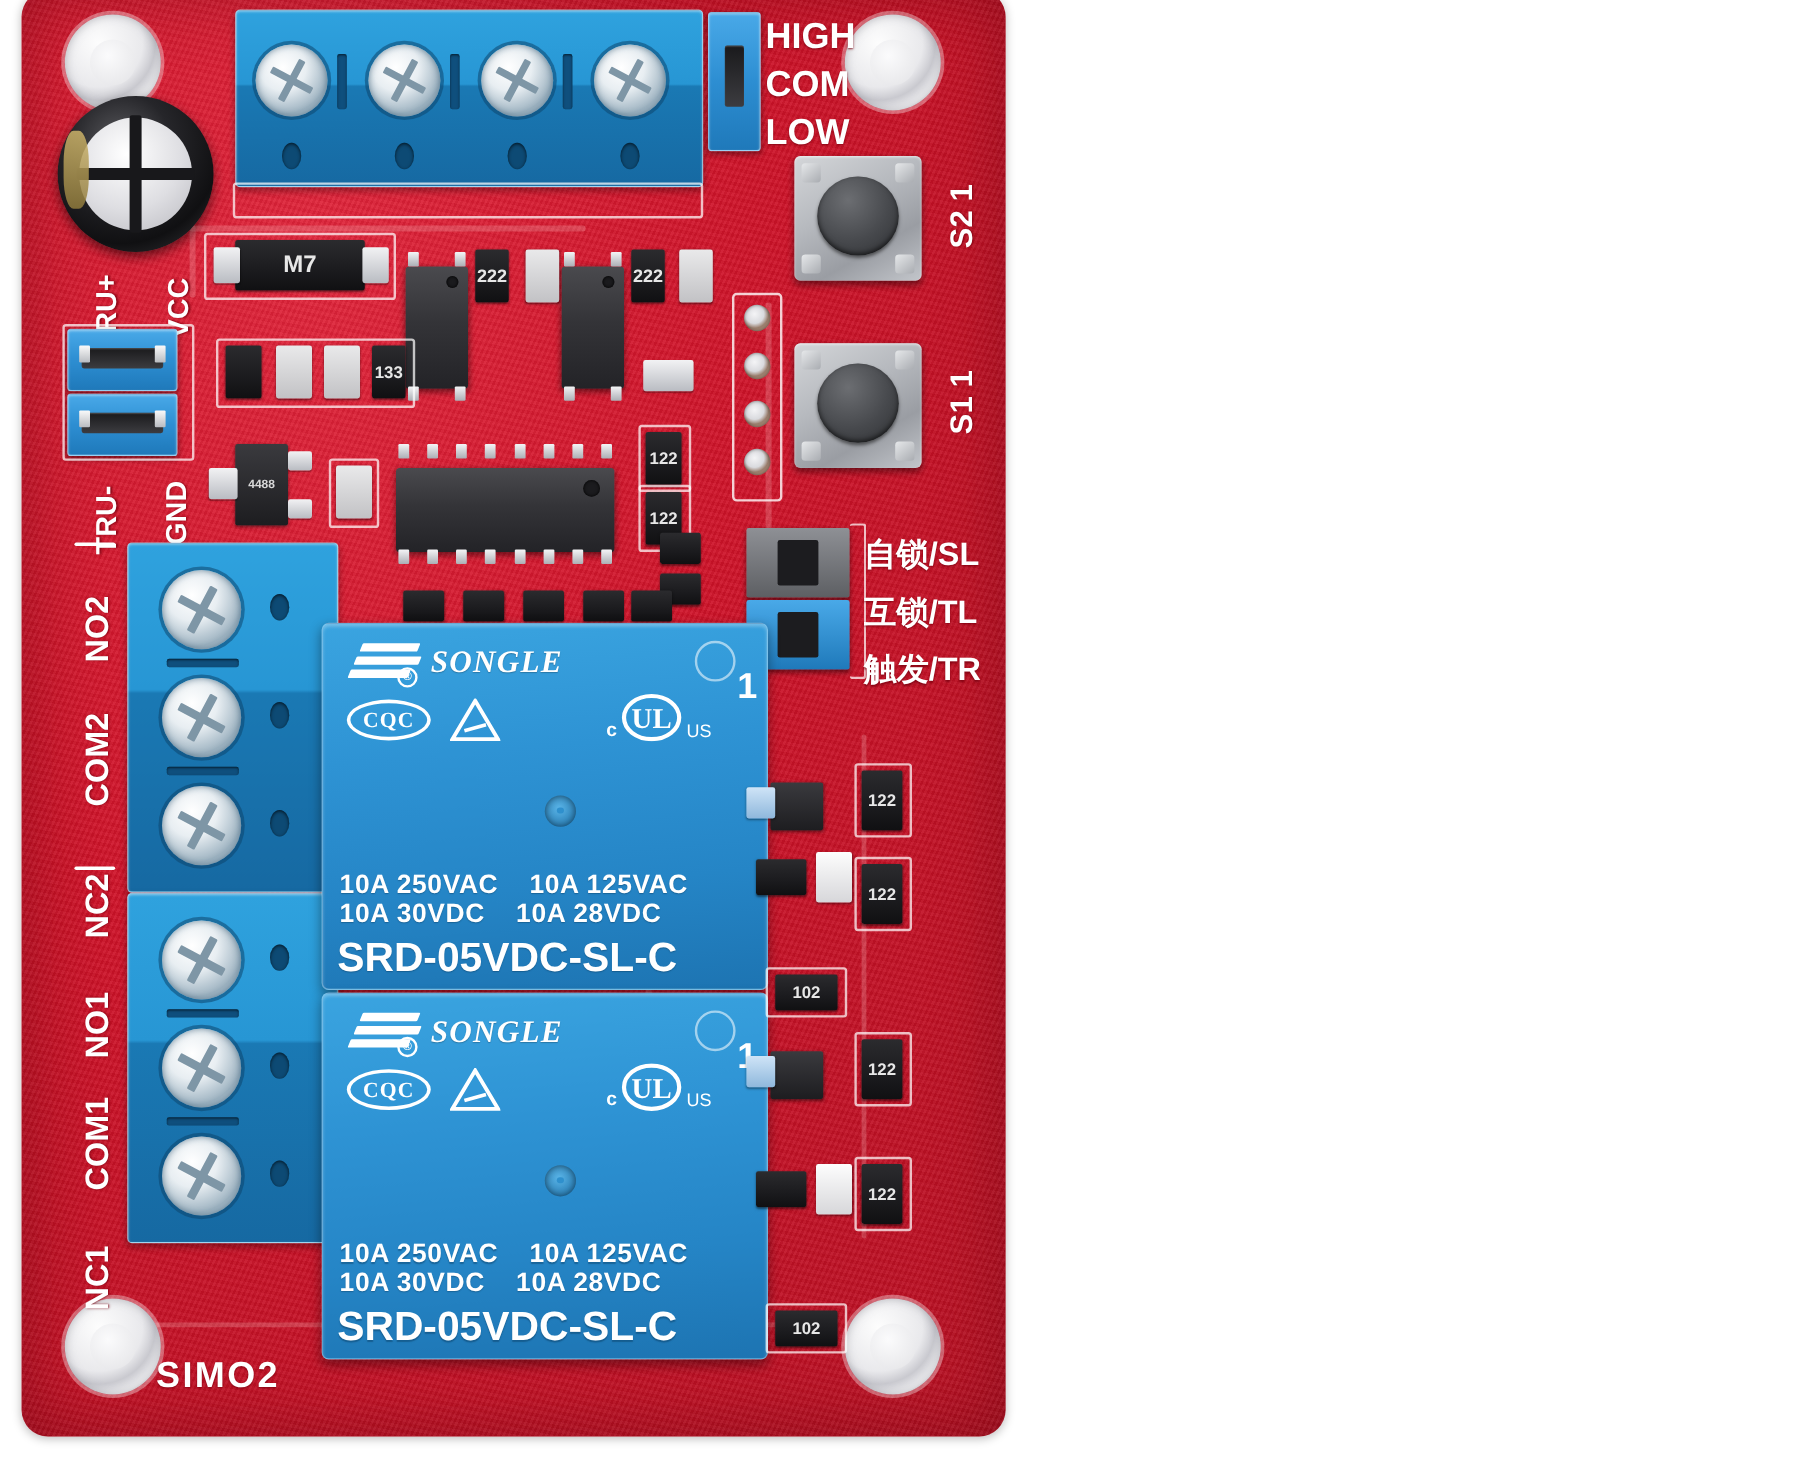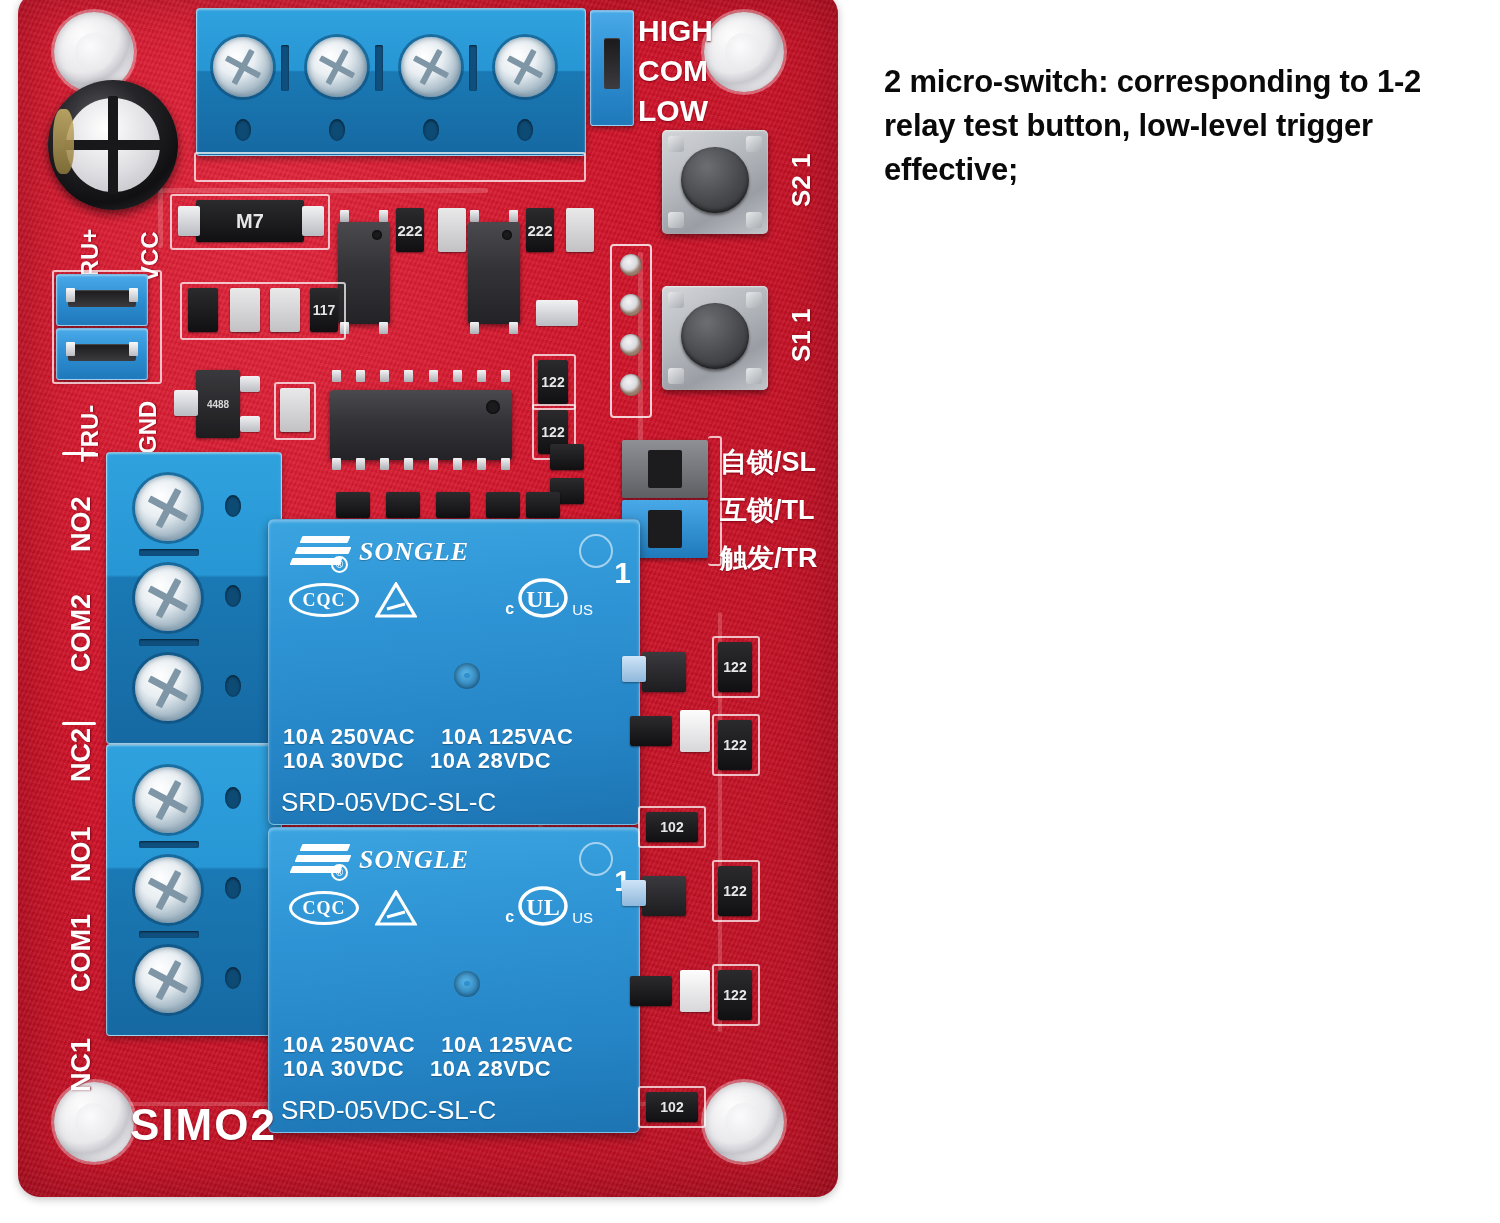--- a/index.html
+++ b/index.html
@@ -110,21 +110,21 @@
   .tri-outline svg { position:absolute; left:0; top:0; }
   .ul-mark { position:absolute; right:46px; top:58px; display:flex; align-items:flex-end; gap:3px;}
   .ul-c { font-size:16px; font-weight:bold; }
   .ul-circle { width:52px; height:40px; position:relative; }
   .ul-us { font-size:15px; font-weight:normal; }
   .ul-one { position:absolute; right:8px; top:36px; font-size:30px; font-weight:bold; }
   .relay-specs { position:absolute; left:14px; right:10px; bottom:50px;
      font-size:22px; font-weight:bold; letter-spacing:.5px; line-height:1.12;
      text-shadow: 0 1px 1px rgba(0,40,70,.35); }
   .relay-specs div { display:flex; gap:26px; }
-  .relay-part { position:absolute; left:12px; bottom:6px; font-size:26px; font-weight:normal;
+  .relay-part { position:absolute; left:12px; bottom:6px; font-size:34px; font-weight:bold;
      letter-spacing:0px; text-shadow:0 1px 1px rgba(0,40,70,.35); }
   .relay-dot { position:absolute; left:50%; top:47%; width:26px; height:26px; border-radius:50%;
      background: radial-gradient(circle at 45% 40%, #59b3e6, #1b6fa8); box-shadow: inset 0 0 6px rgba(0,0,0,.5);}
   .relay-dot::after{content:"";position:absolute;inset:40%;border-radius:50%;background:#2f90cd;}
   .relay-circ { position:absolute; right:26px; top:14px; width:34px; height:34px;
      border:2px solid rgba(255,255,255,.55); border-radius:50%; }
 
   
   .slk {
     position:absolute; color:#fff; font-weight:bold;
@@ -357,21 +357,21 @@
       </div>
 
     <div class="smd" style="left:378px;top:216px;width:28px;height:44px;font-size:15px;">222</div>
     <div class="smd pale" style="left:420px;top:216px;width:28px;height:44px;"></div>
     <div class="smd" style="left:508px;top:216px;width:28px;height:44px;font-size:15px;">222</div>
     <div class="smd pale" style="left:548px;top:216px;width:28px;height:44px;"></div>
 
     <div class="smd" style="left:170px;top:296px;width:30px;height:44px;"></div>
     <div class="smd pale" style="left:212px;top:296px;width:30px;height:44px;"></div>
     <div class="smd pale" style="left:252px;top:296px;width:30px;height:44px;"></div>
-    <div class="smd" style="left:292px;top:296px;width:28px;height:44px;font-size:14px;">117</div>
+    <div class="smd" style="left:292px;top:296px;width:28px;height:44px;font-size:14px;">133</div>
     <div class="silk" style="left:162px;top:290px;width:166px;height:58px;"></div>
 
     <div class="sot" style="left:178px;top:378px;width:44px;height:68px;">4488</div>
     <div class="pad" style="left:222px;top:384px;width:20px;height:16px;"></div>
     <div class="pad" style="left:222px;top:424px;width:20px;height:16px;"></div>
     <div class="pad" style="left:156px;top:398px;width:24px;height:26px;"></div>
 
     <div class="smd pale" style="left:262px;top:396px;width:30px;height:44px;"></div>
     <div class="silk" style="left:256px;top:390px;width:42px;height:58px;"></div>
 
@@ -598,21 +598,20 @@
     <div class="silk" style="left:694px;top:868px;width:48px;height:62px;"></div>
 
     <div class="smd" style="left:612px;top:984px;width:42px;height:30px;"></div>
     <div class="led" style="left:662px;top:978px;width:30px;height:42px;"></div>
     <div class="smd" style="left:700px;top:978px;width:34px;height:50px;font-size:14px;">122</div>
     <div class="silk" style="left:694px;top:972px;width:48px;height:62px;"></div>
 
     <div class="smd" style="left:628px;top:1100px;width:52px;height:30px;font-size:14px;">102</div>
     <div class="silk" style="left:620px;top:1094px;width:68px;height:42px;"></div>
 
-    <div class="slk" style="left:112px;top:1108px;font-size:44px;letter-spacing:2px;">SIMO2</div>
+    <div class="slk" style="left:112px;top:1138px;font-size:30px;letter-spacing:2px;">SIMO2</div>
 
   </div>
 
   <div class="textpanel">
-    <p class="para">2 micro-switch: corresponding to 1-2 relay test button, low-level trigger effective;</p>
   </div>
 
 </div>
 
 </body></html>

